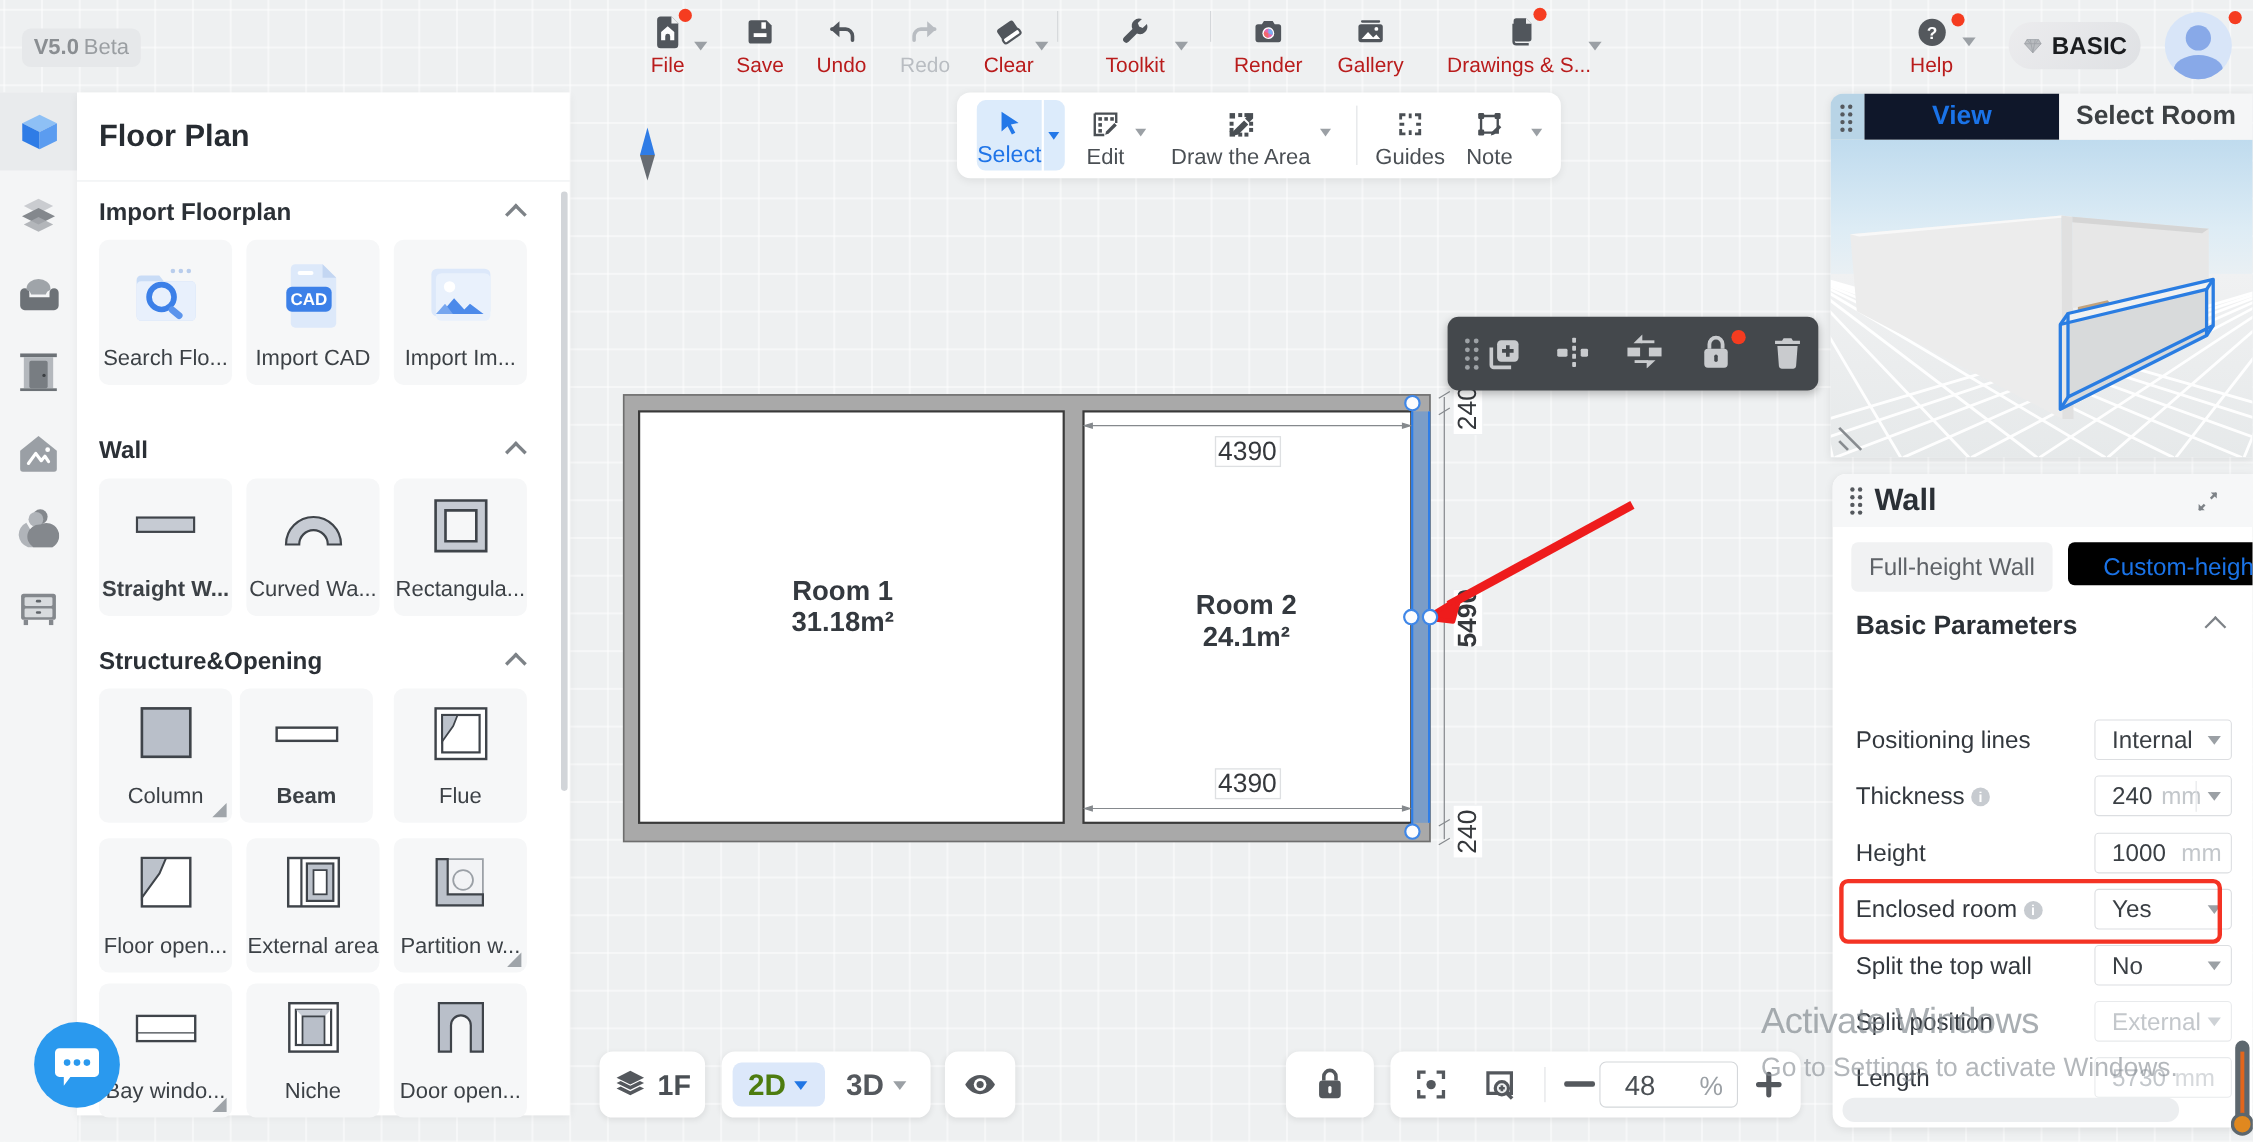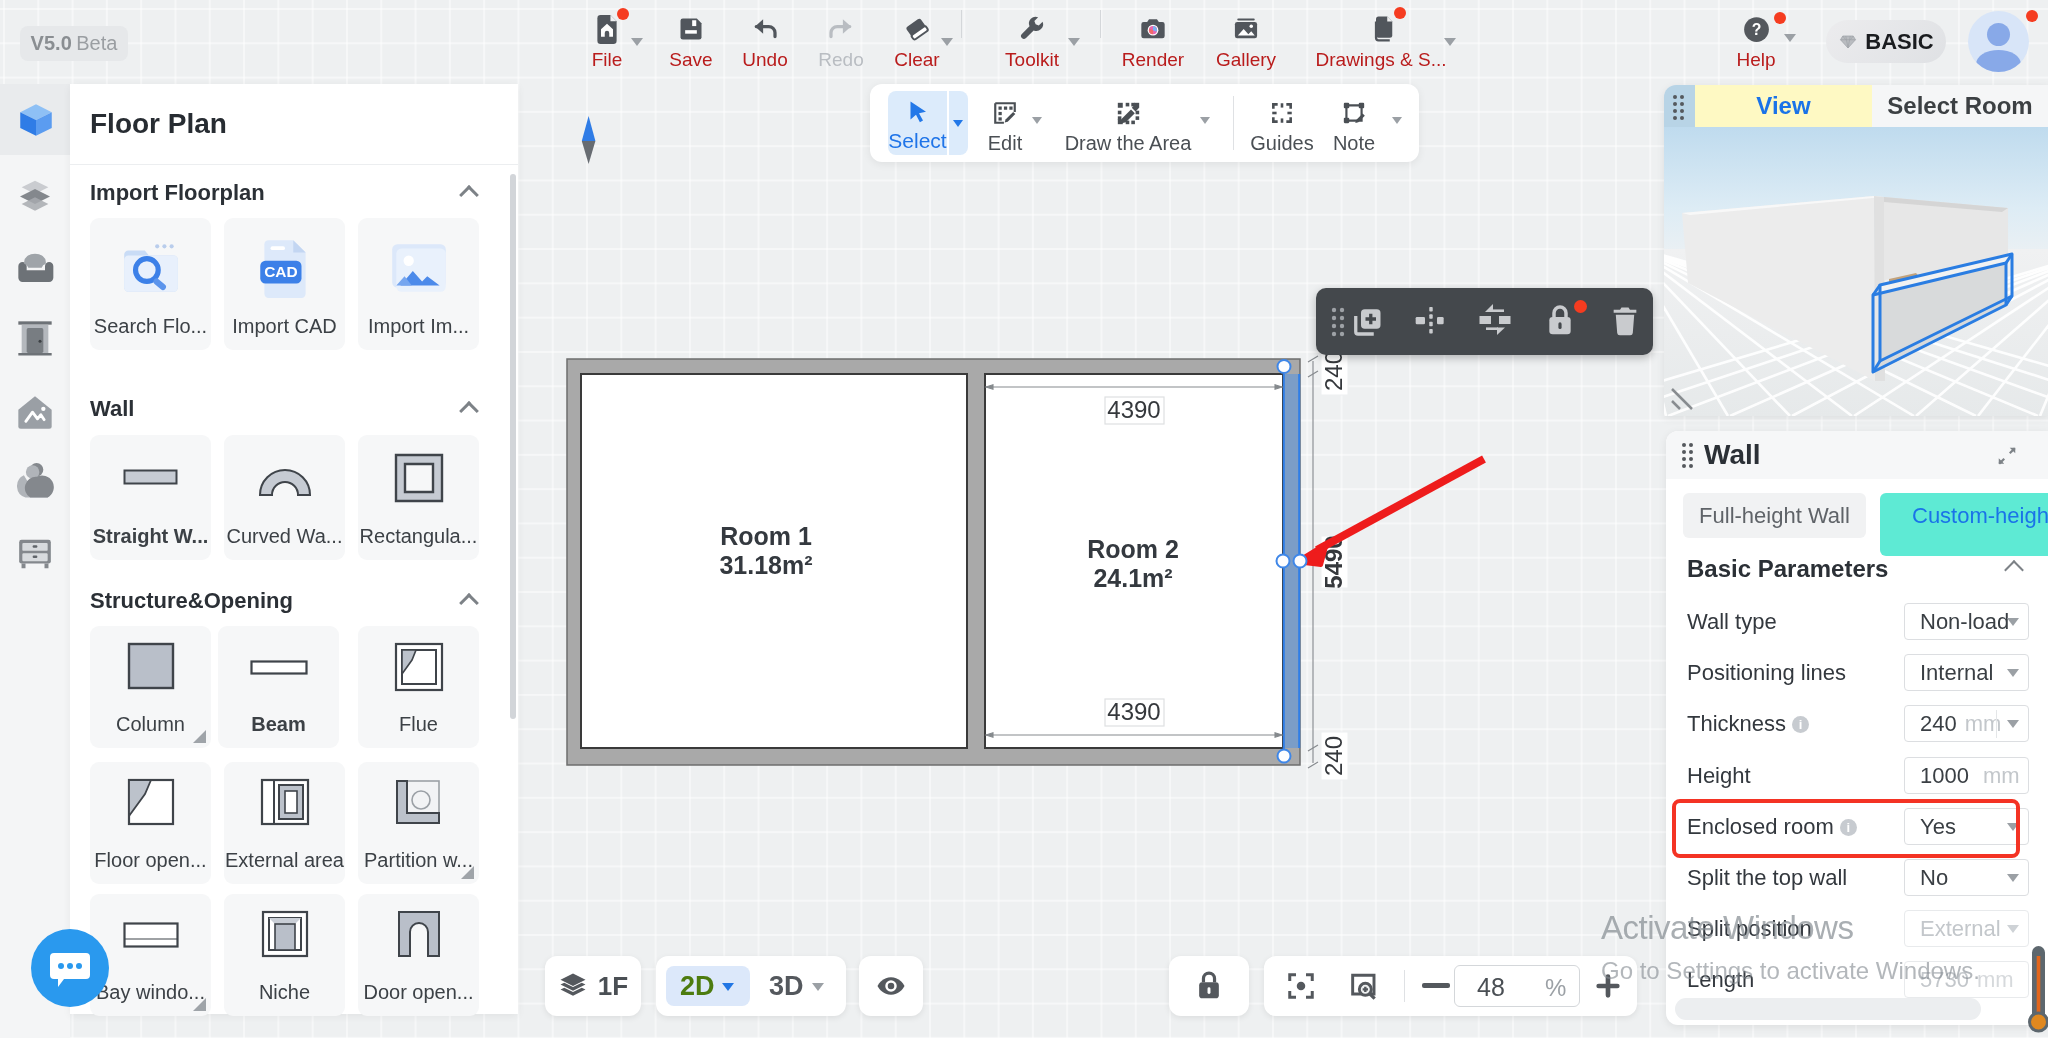--- a/index.html
+++ b/index.html
@@ -592,21 +592,21 @@
           <i></i>
           <i></i>
           <i></i>
           <i></i>
           <i></i>
           <i></i>
           <i></i>
           <i></i>
         </div>
     </div>
-    <div class="abs" style="left:31px; top:0; width:177px; height:42px; background:#fef9c3; text-align:center; line-height:42px; font-size:24px; font-weight:bold; color:#1a73e8;">View</div>
+    <div class="abs" style="left:31px; top:0; width:177px; height:42px; background:#0f172a; text-align:center; line-height:42px; font-size:24px; font-weight:bold; color:#1a73e8;">View</div>
     <div class="abs" style="left:208px; top:0; width:176px; height:42px; background:#f5f6f7; text-align:center; line-height:42px; font-size:24px; font-weight:bold; color:#3c4043;">Select Room</div>
 
     <svg class="abs" style="left:0; top:42px;" width="384" height="289" viewBox="0 0 384 289">
       <defs>
         <linearGradient id="sky" x1="0" y1="0" x2="0" y2="1">
           <stop offset="0" stop-color="#bfdbee"></stop>
           <stop offset="0.28" stop-color="#ddecf5"></stop>
           <stop offset="0.5" stop-color="#f0f2f3"></stop>
         </linearGradient>
         <linearGradient id="flr" x1="0" y1="0" x2="0" y2="1">
@@ -685,30 +685,23 @@
       <svg class="abs" style="left:330px; top:14px;" width="22" height="22" viewBox="0 0 24 24">
           <g stroke="#7d8287" stroke-width="2.4" fill="#7d8287">
             <line x1="9" y1="15" x2="3.5" y2="20.5"></line>
             <path d="M3 14.5 v6 h6 Z" stroke="none"></path>
             <line x1="15" y1="9" x2="20.5" y2="3.5"></line>
             <path d="M15 3 h6 v6 Z" stroke="none"></path>
           </g>
         </svg>
     </div>
     <div class="abs" style="left:17px; top:62px; width:183px; height:45px; background:#f1f2f3; border-radius:6px; text-align:center; line-height:45px; font-size:22px; color:#5f6368;">Full-height Wall</div>
-    <div class="abs" style="left:214px; top:62px; width:168px; height:63px; background:#5eead4; border-radius:6px 0 0 6px; text-align:center; padding-left:32px; line-height:45px; font-size:22px; color:#1a73e8; white-space:nowrap; overflow:hidden;">Custom-heigh</div>
+    <div class="abs" style="left:214px; top:62px; width:168px; height:39px; background:#000000; border-radius:6px 0 0 6px; text-align:center; padding-left:32px; line-height:45px; font-size:22px; color:#1a73e8; white-space:nowrap; overflow:hidden;">Custom-heigh</div>
     <div class="abs" style="left:21px; top:124px; font-size:24px; font-weight:bold; color:#2b3036;">Basic Parameters</div>
     <div class="chev" style="left:341px; top:132px; border-color:#7d8287; border-left-width:2.5px; border-top-width:2.5px;"></div>
-    <div class="prow" style="top:172px;">
-      <div class="plab">Wall type</div>
-      <div class="psel">
-          <span class="val">Non-load</span>
-          <span class="dd"></span>
-        </div>
-    </div>
     <div class="prow" style="top:223px;">
       <div class="plab">Positioning lines</div>
       <div class="psel">
           <span class="val">Internal</span>
           <span class="dd"></span>
         </div>
     </div>
     <div class="prow" style="top:274px;">
       <div class="plab">Thickness<span class="icirc">i</span></div>
       <div class="psel">

